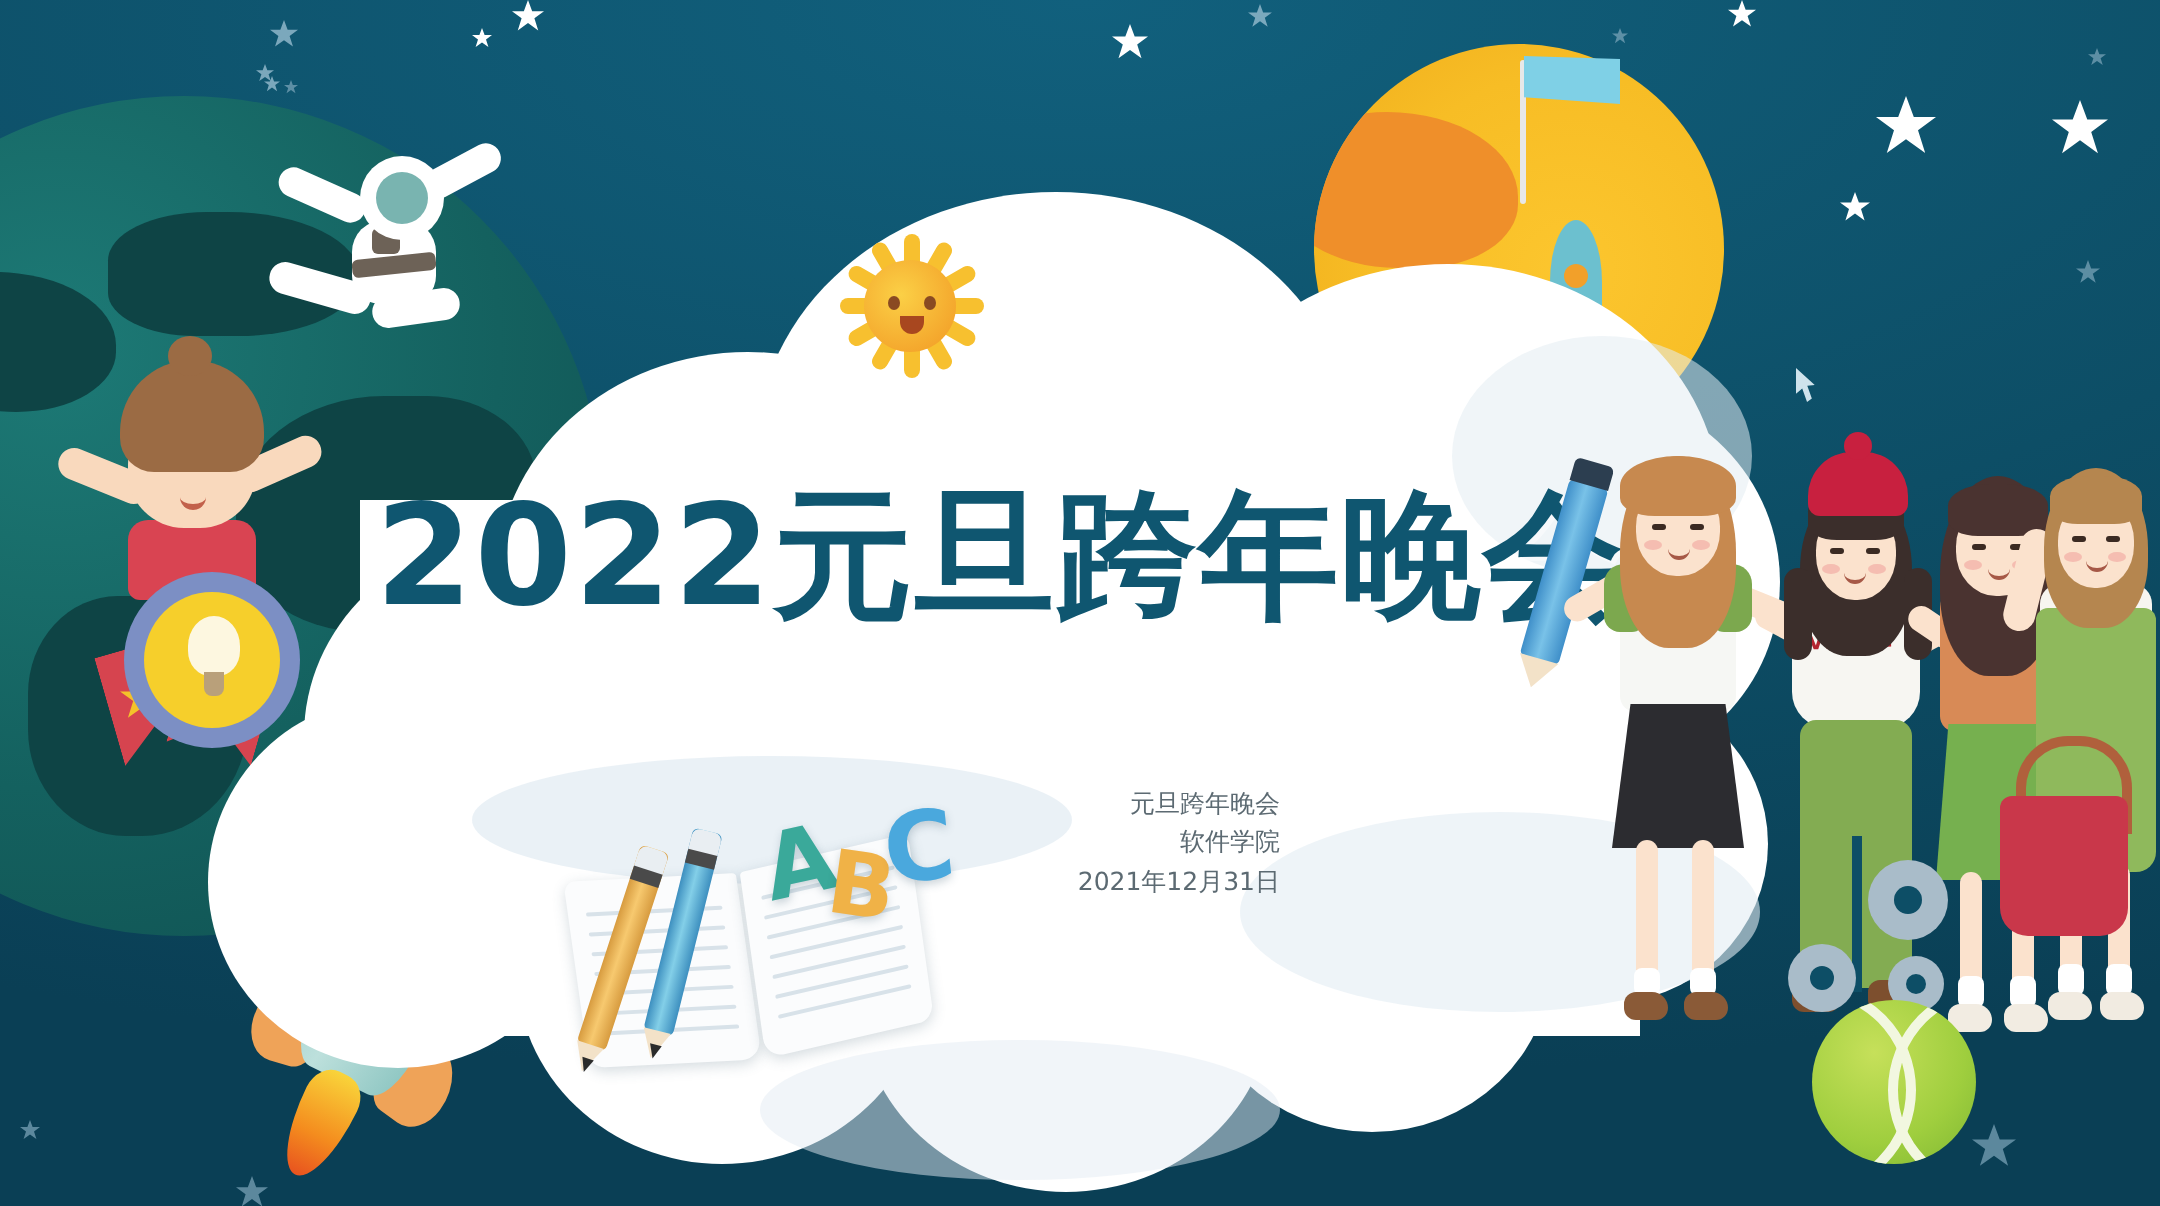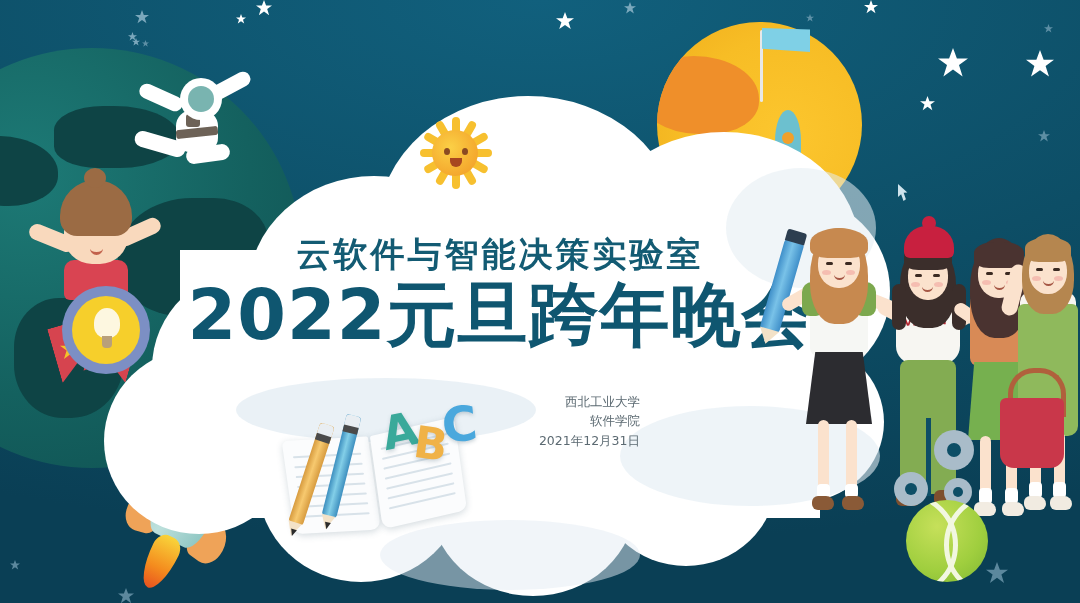--- a/index.html
+++ b/index.html
@@ -347,26 +347,25 @@
     <div class="ferrule"></div>
     <div class="tip"></div>
     <div class="lead"></div>
   </div>
 
   <span class="abc" style="left:382px;top:404px;font-size:46px;color:#3aa99a;transform:rotate(-12deg);">A</span>
   <span class="abc" style="left:414px;top:418px;font-size:44px;color:#f0b247;transform:rotate(8deg);">B</span>
   <span class="abc" style="left:442px;top:396px;font-size:48px;color:#4aa8dd;transform:rotate(-6deg);">C</span>
 
   <div class="title-wrap">
-    <div class="title-1">云软件与智能决策实验室</div>
     <div class="title-2">2022元旦跨年晚会</div>
   </div>
 
   <div class="subtitle">
-    <div>西北工业大学</div>
+    <div>元旦跨年晚会</div>
     <div>软件学院</div>
     <div>2021年12月31日</div>
   </div>
 
   <div class="pencil-big"></div>
 
   <div class="girl" style="left:796px;top:228px;width:110px;height:290px;">
     <div class="g-arm" style="left:-16px;top:62px;width:44px;height:13px;transform:rotate(-30deg);"></div>
     <div class="g-arm" style="left:66px;top:70px;width:44px;height:13px;transform:rotate(22deg);"></div>
     <div class="g-torso" style="left:14px;top:54px;width:58px;height:74px;background:#f6f7f4;"></div>

